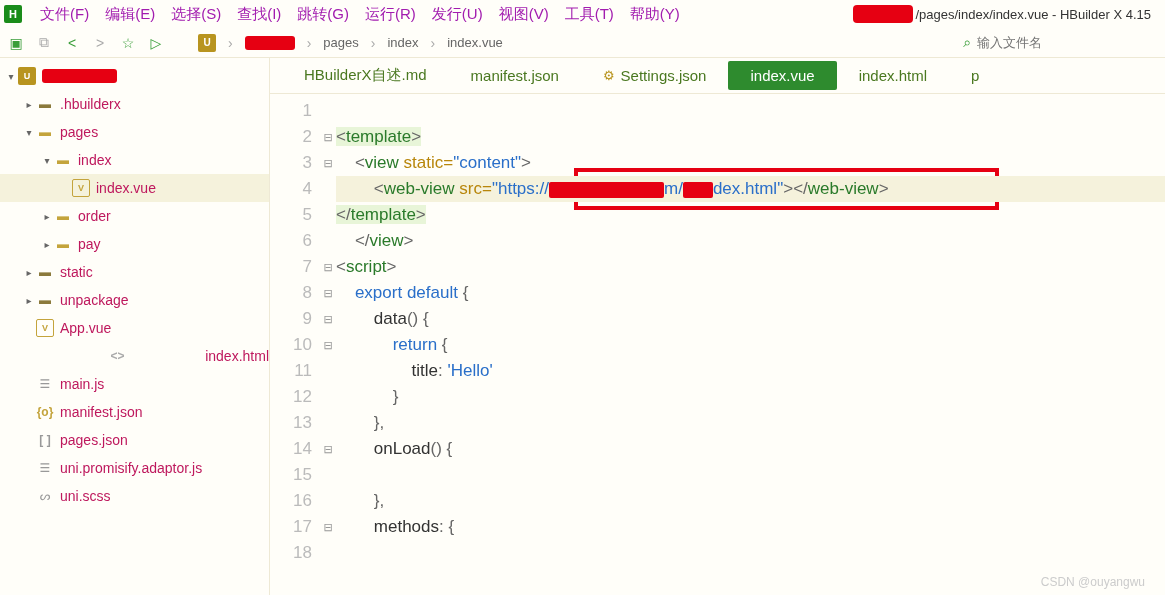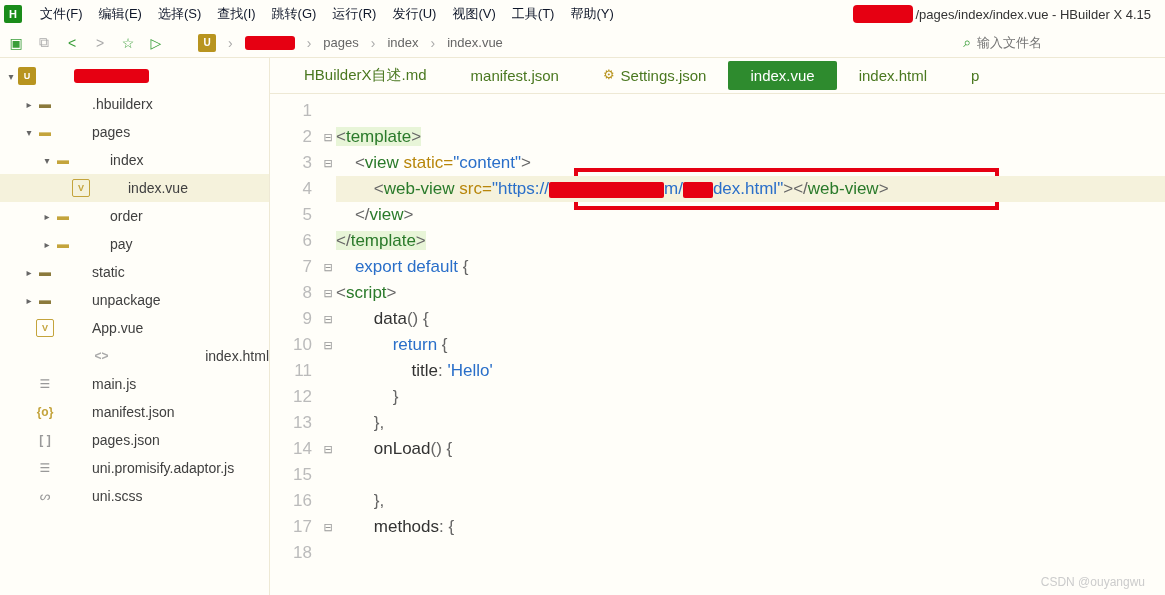--- a/index.html
+++ b/index.html
@@ -1,21 +1,21 @@
 <!DOCTYPE html>
 <html><head>
 <meta charset="utf-8">
 <style>
 * { margin: 0; padding: 0; box-sizing: border-box; font-family: "Microsoft YaHei", Arial, sans-serif; }
 body { background: #fffef9; color: #333; font-size: 14px; width: 1165px; height: 595px; overflow: hidden; position: relative; }
 
 
 .menubar { display: flex; align-items: center; height: 28px; background: #fffef9; padding: 0 4px; gap: 2px; }
 .menubar .logo { width: 18px; height: 18px; background: #1a8c1a; color: #fff; font-size: 11px; display: flex; align-items: center; justify-content: center; border-radius: 2px; font-weight: bold; margin-right: 8px; }
-.menubar .menu-item { padding: 3px 8px; cursor: pointer; font-size: 13px; color: #0f172a; }
+.menubar .menu-item { padding: 3px 8px; cursor: pointer; font-size: 15px; color: #a21caf; }
 .menubar .title-path { margin-left: auto; font-size: 13px; color: #333; padding-right: 10px; display: flex; align-items: center; }
 .menubar .redact1 { display: inline-block; width: 60px; height: 18px; background: #e60012; border-radius: 4px; margin-right: 2px; }
 
 
 .toolbar { display: flex; align-items: center; height: 30px; background: #fffef9; padding: 0 8px; gap: 12px; border-bottom: 1px solid #eee9d5; }
 .toolbar .ticon { width: 16px; height: 16px; display: flex; align-items: center; justify-content: center; color: #6b8e23; font-size: 14px; cursor: pointer; }
 .toolbar .gray { color: #aaa; }
 .toolbar .green { color: #3a9e3a; }
 .toolbar .crumb-icon { width: 18px; height: 18px; background: #b8941f; border-radius: 2px; display: flex; align-items: center; justify-content: center; color: #fff; font-size: 10px; font-weight: bold; }
 .toolbar .redact2 { width: 50px; height: 14px; background: #e60012; border-radius: 3px; }
@@ -38,29 +38,29 @@
 .tree-item .ficon { width: 18px; height: 18px; margin-right: 6px; display: flex; align-items: center; justify-content: center; font-size: 12px; }
 .ficon.folder { color: #c4a43c; }
 .ficon.folder-dark { color: #8b7a3c; }
 .ficon.vue { color: #c4a43c; border: 1px solid #c4a43c; border-radius: 2px; font-size: 9px; font-weight: bold; }
 .ficon.code { color: #aaa; font-weight: bold; }
 .ficon.js { color: #999; }
 .ficon.json { color: #c4a43c; font-weight: bold; }
 .ficon.brackets { color: #999; font-weight: bold; }
 .ficon.scss { color: #999; }
 .ficon.proj { background: #b8941f; color: #fff; border-radius: 2px; font-size: 9px; font-weight: bold; }
-.tree-item .label { color: #404040; margin-left: 32px; }
+.tree-item .label { color: #be185d; }
 .tree-item .label.redacted { display: inline-block; width: 75px; height: 14px; background: #e60012; border-radius: 3px; }
 
 
 .editor-area { flex: 1; display: flex; flex-direction: column; background: #fffef9; }
 
 
 .tabs { display: flex; align-items: center; height: 36px; background: #fffef9; border-bottom: 1px solid #eee9d5; padding-left: 12px; gap: 0; }
-.tab { padding: 6px 22px; font-size: 15px; color: #4a7820; cursor: pointer; display: flex; gap: 6px; }
+.tab { padding: 6px 22px; font-size: 15px; color: #4a7820; cursor: pointer; display: flex; align-items: center; gap: 6px; }
 .tab.active { background: #2e8b2e; color: #fff; border-radius: 2px; }
 .tab .gear { color: #b8941f; font-size: 13px; }
 
 
 .code-wrap { flex: 1; display: flex; overflow: auto; font-family: Consolas, Monaco, monospace; font-size: 17px; line-height: 26px; padding-top: 4px; }
 .gutter { width: 50px; text-align: right; color: #bbb; padding-right: 8px; user-select: none; }
 .gutter .ln { height: 26px; }
 .fold-col { width: 16px; color: #999; font-size: 11px; }
 .fold-col .fm { height: 26px; display: flex; align-items: center; justify-content: center; }
 .code { flex: 1; position: relative; }
@@ -287,24 +287,24 @@
           <div class="fm"></div>
           <div class="fm">⊟</div>
           <div class="fm"></div>
         </div>
       <div class="code" id="code">
         <div class="red-box" style="left:238px; top:70px; width:425px; height:42px;"></div>
       <div class="line"></div>
           <div class="line"><span class="hl-tag"><span class="t-punc">&lt;</span><span class="t-tag">template</span><span class="t-punc">&gt;</span></span></div>
           <div class="line">    <span class="t-punc">&lt;</span><span class="t-tag">view</span> <span class="t-attr">static</span><span class="t-op">=</span><span class="t-str">"content"</span><span class="t-punc">&gt;</span></div>
           <div class="line hl-line">        <span class="t-punc">&lt;</span><span class="t-tag">web-view</span> <span class="t-attr">src</span><span class="t-op">=</span><span class="t-str">"https://<span class="red-fill" style="width:115px"></span>m/<span class="red-fill" style="width:30px"></span>dex.html"</span><span class="t-punc">&gt;</span><span class="t-punc">&lt;/</span><span class="t-tag">web-view</span><span class="t-punc">&gt;</span></div>
+          <div class="line"><span class="hl-tag"><span class="t-punc">&lt;/</span><span class="t-tag">template</span><span class="t-punc">&gt;</span></span></div>
           <div class="line">    <span class="t-punc">&lt;/</span><span class="t-tag">view</span><span class="t-punc">&gt;</span></div>
-          <div class="line"><span class="hl-tag"><span class="t-punc">&lt;/</span><span class="t-tag">template</span><span class="t-punc">&gt;</span></span></div>
+          <div class="line"><span class="t-punc">&lt;</span><span class="t-tag">script</span><span class="t-punc">&gt;</span></div>
           <div class="line">    <span class="t-kw">export</span> <span class="t-kw">default</span> <span class="t-punc">{</span></div>
-          <div class="line"><span class="t-punc">&lt;</span><span class="t-tag">script</span><span class="t-punc">&gt;</span></div>
           <div class="line">        <span class="t-id">data</span><span class="t-punc">() {</span></div>
           <div class="line">            <span class="t-kw">return</span> <span class="t-punc">{</span></div>
           <div class="line">                <span class="t-id">title</span><span class="t-punc">:</span> <span class="t-str">'Hello'</span></div>
           <div class="line">            <span class="t-punc">}</span></div>
           <div class="line">        <span class="t-punc">},</span></div>
           <div class="line">        <span class="t-id">onLoad</span><span class="t-punc">() {</span></div>
           <div class="line"></div>
           <div class="line">        <span class="t-punc">},</span></div>
           <div class="line">        <span class="t-id">methods</span><span class="t-punc">: {</span></div>
           <div class="line"></div>

